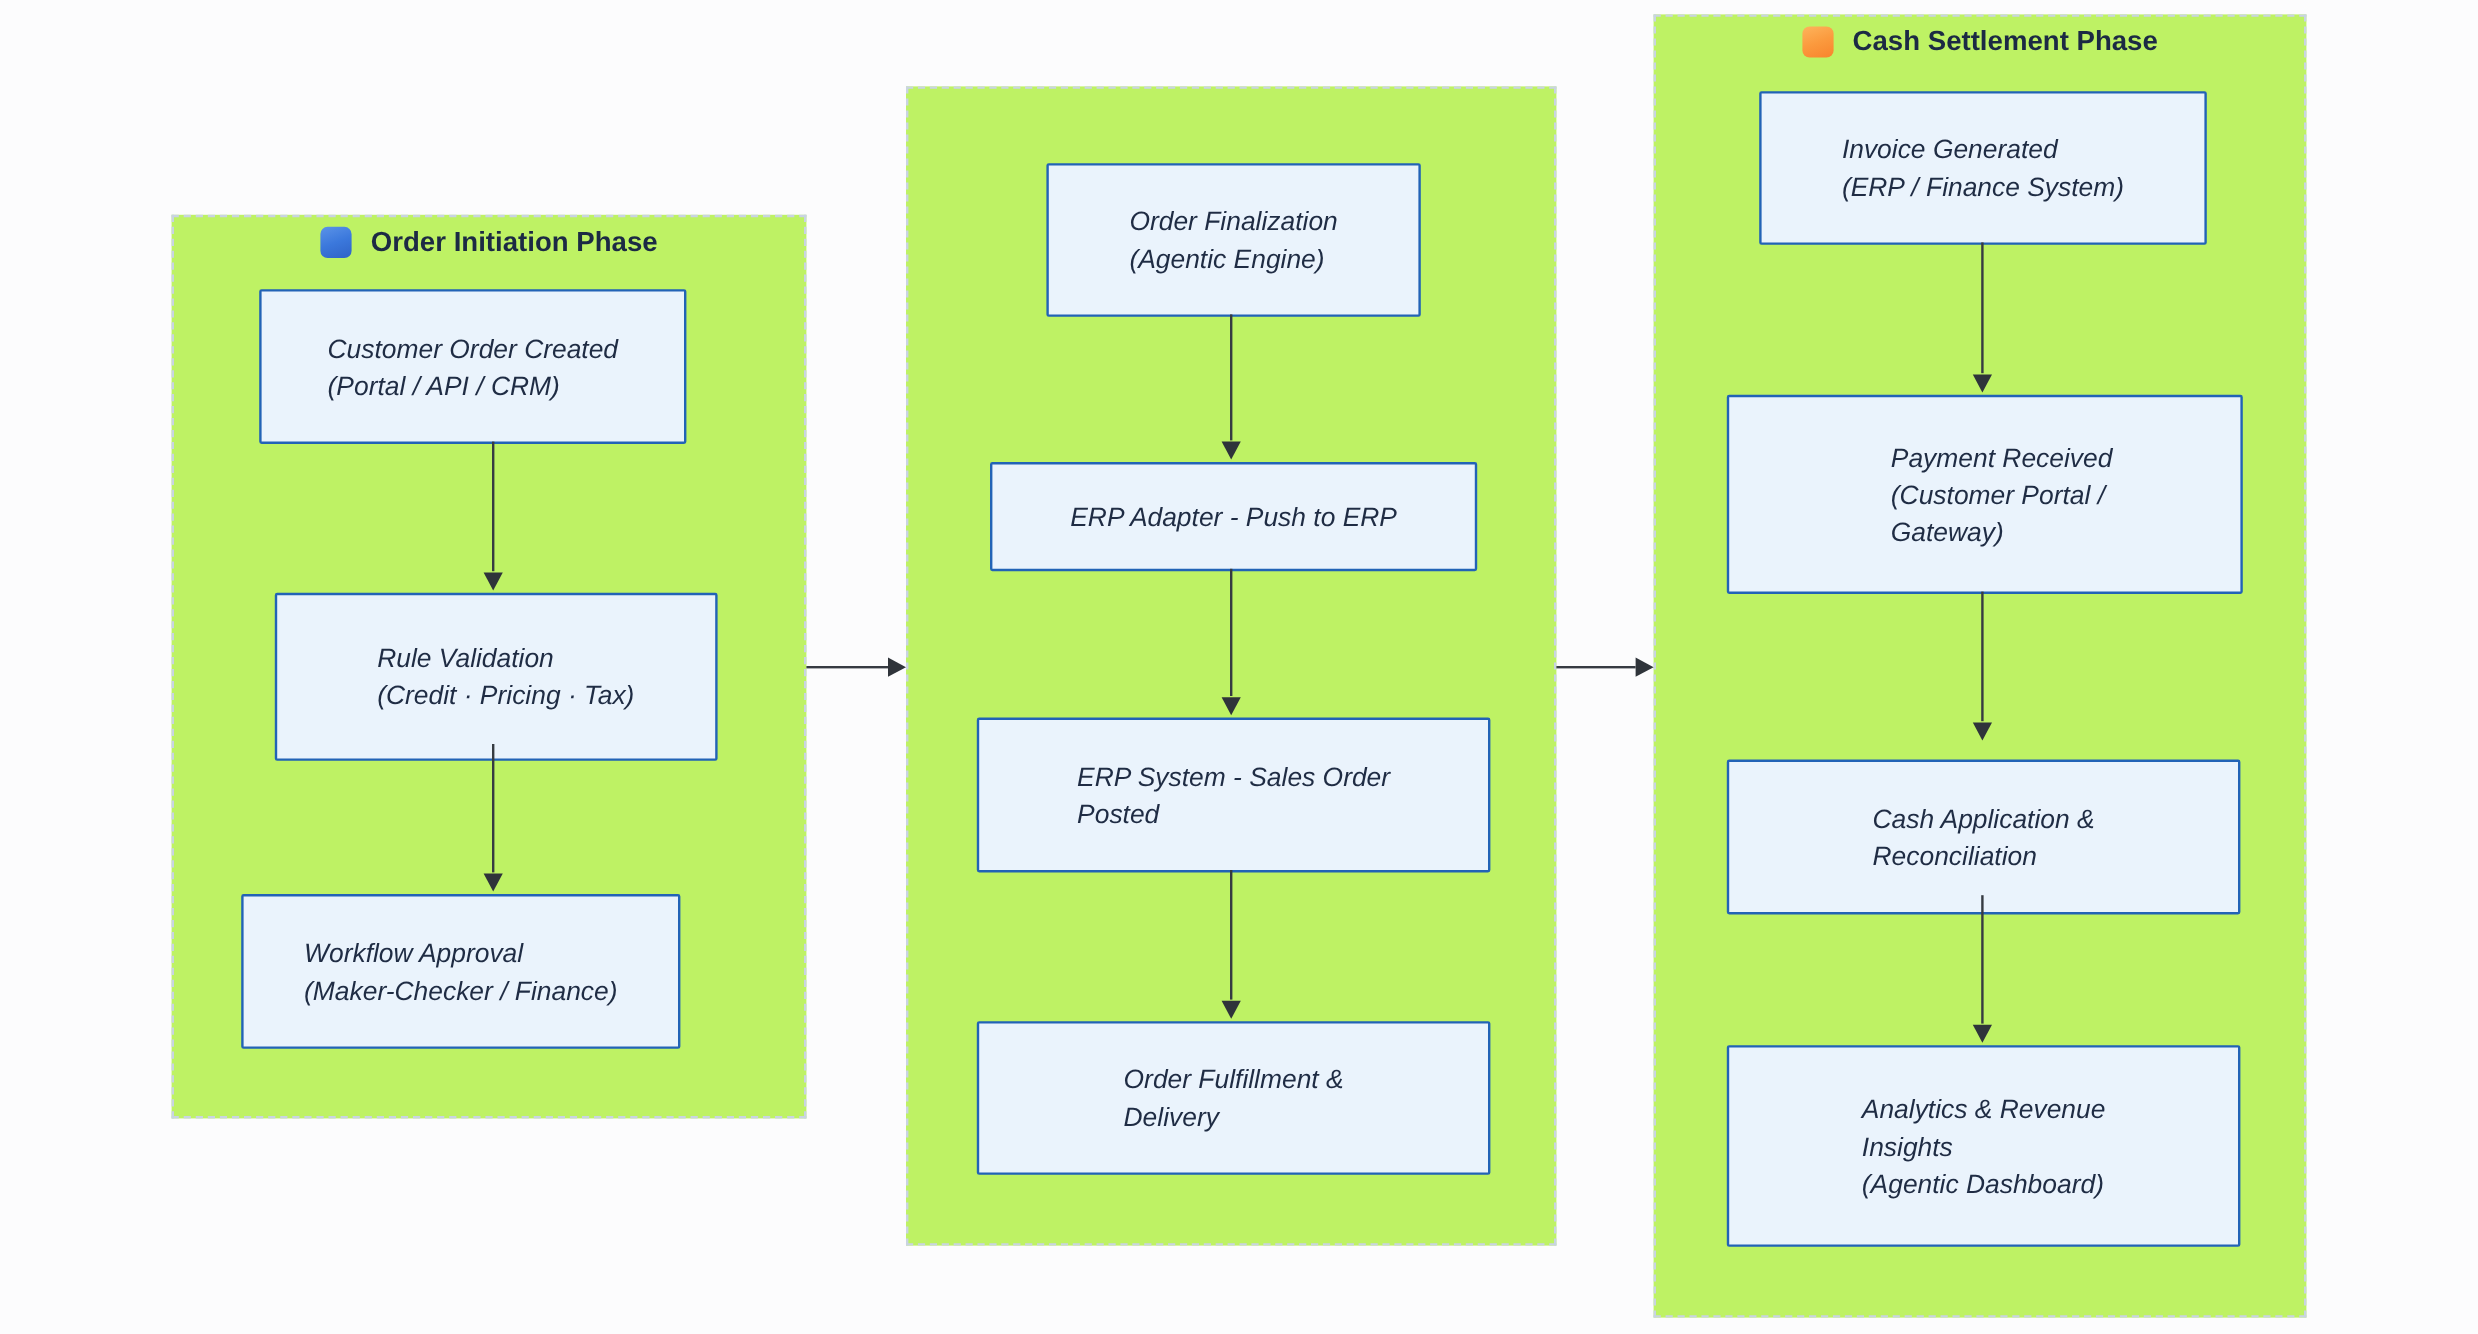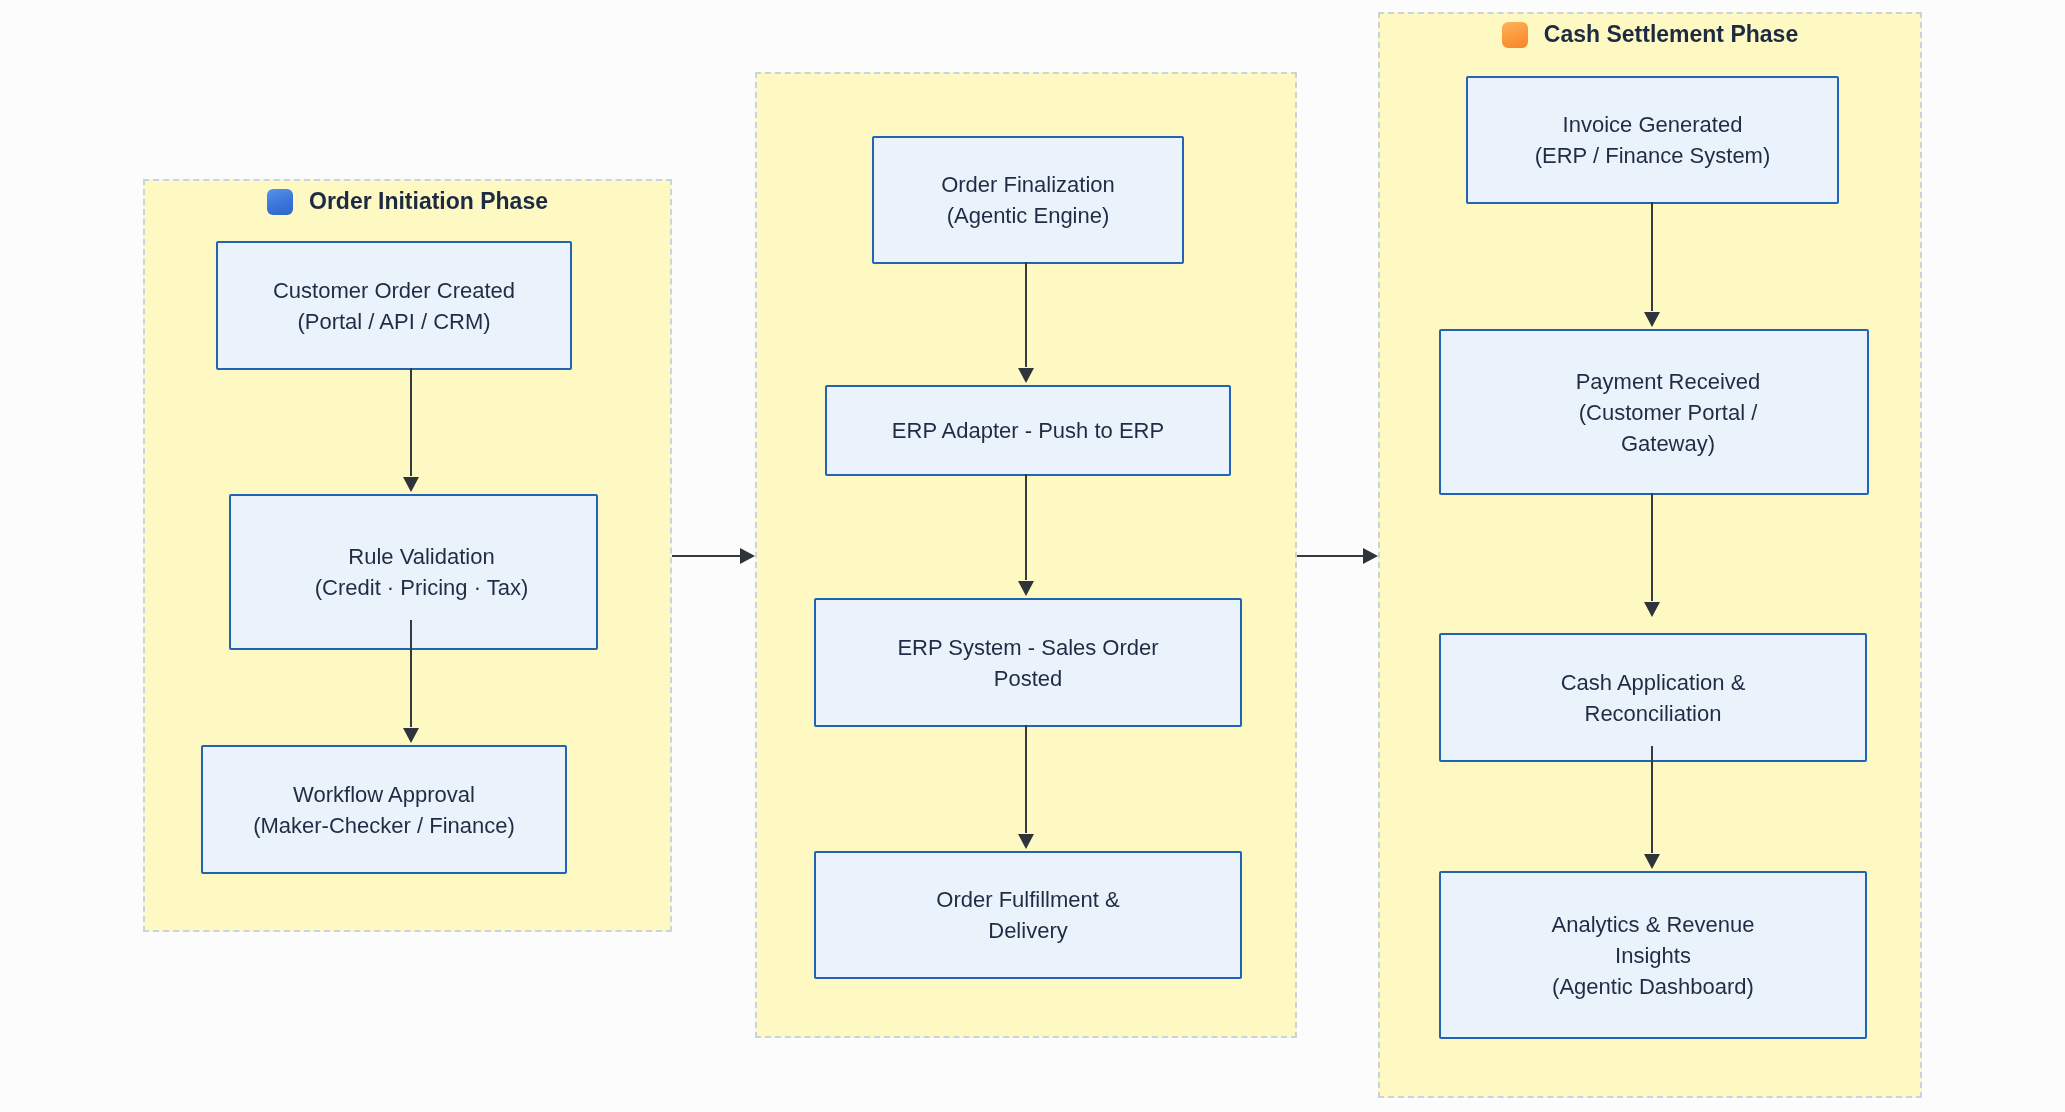--- a/index.html
+++ b/index.html
@@ -3,42 +3,42 @@
 <meta charset="utf-8">
 <style>
   html,body { margin:0; padding:0; background:#fcfcfd; }
   .canvas {
     position:relative; width:2065px; height:1112px;
     background:#fcfcfd; overflow:hidden;
     font-family:"Liberation Sans", sans-serif;
   }
   .phase {
     position:absolute;
-    background:#fef9c3;
+    background:#bef264;
     border:2px dashed #c9d4e1;
     box-sizing:border-box;
   }
   .phase-title {
     position:absolute; left:0; right:0; top:7px;
     display:flex; align-items:center; justify-content:center; gap:16px;
     font-size:23px; font-weight:bold; color:#1c2a44;
   }
   .phase-icon { width:26px; height:26px; border-radius:6px; flex:0 0 auto; }
   .icon-blue   { background:linear-gradient(160deg,#5b93e8 0%,#3b78dc 50%,#2f63c6 100%); }
   .icon-green  { background:linear-gradient(160deg,#55d49a 0%,#38bf80 50%,#2aa96d 100%); }
   .icon-orange { background:linear-gradient(160deg,#fdb45c 0%,#fb9a3e 50%,#f8842c 100%); }
   .node {
     position:absolute;
     background:#eaf3fc;
     border:2px solid #2263b6;
     border-radius:2px;
     box-sizing:border-box;
     display:flex; align-items:center; justify-content:center;
-    text-align:center; white-space:pre-line;
-    font-size:22px; line-height:31px; color:#1f2c44;
+    white-space:pre-line;
+    font-size:22px; line-height:31px; color:#1f2c44;font-style:italic;
   }
   .vline { position:absolute; width:2px; background:#363b42; }
   .hline { position:absolute; height:2px; background:#363b42; }
   .head-down {
     position:absolute; width:0; height:0;
     border-left:8px solid transparent; border-right:8px solid transparent;
     border-top:15px solid #2f343a;
   }
   .head-right {
     position:absolute; width:0; height:0;
@@ -51,21 +51,21 @@
 
 <div class="canvas">
 
   <div class="phase" style="left:143px; top:179px; width:529px; height:753px;">
     <div class="phase-title">
       <span class="phase-icon icon-blue"></span>
       <span>Order Initiation Phase</span>
     </div>
     <div class="node" style="left:71px; top:60px; width:356px; height:129px;">Customer Order Created
 (Portal / API / CRM)</div>
-    <div class="node" style="left:84px; top:313px; width:369px; height:156px;padding-left:16px;">Rule Validation
+    <div class="node" style="left:84px; top:313px; width:369px; height:140px;padding-left:16px;">Rule Validation
 (Credit · Pricing · Tax)</div>
     <div class="node" style="left:56px; top:564px; width:366px; height:129px;">Workflow Approval
 (Maker-Checker / Finance)</div>
   </div>
 
   <div class="phase" style="left:755px; top:72px; width:542px; height:966px;">
     <div class="node" style="left:115px; top:62px; width:312px; height:128px;">Order Finalization
 (Agentic Engine)</div>
     <div class="node" style="left:68px; top:311px; width:406px; height:91px;">ERP Adapter - Push to ERP</div>
     <div class="node" style="left:57px; top:524px; width:428px; height:129px;">ERP System - Sales Order

